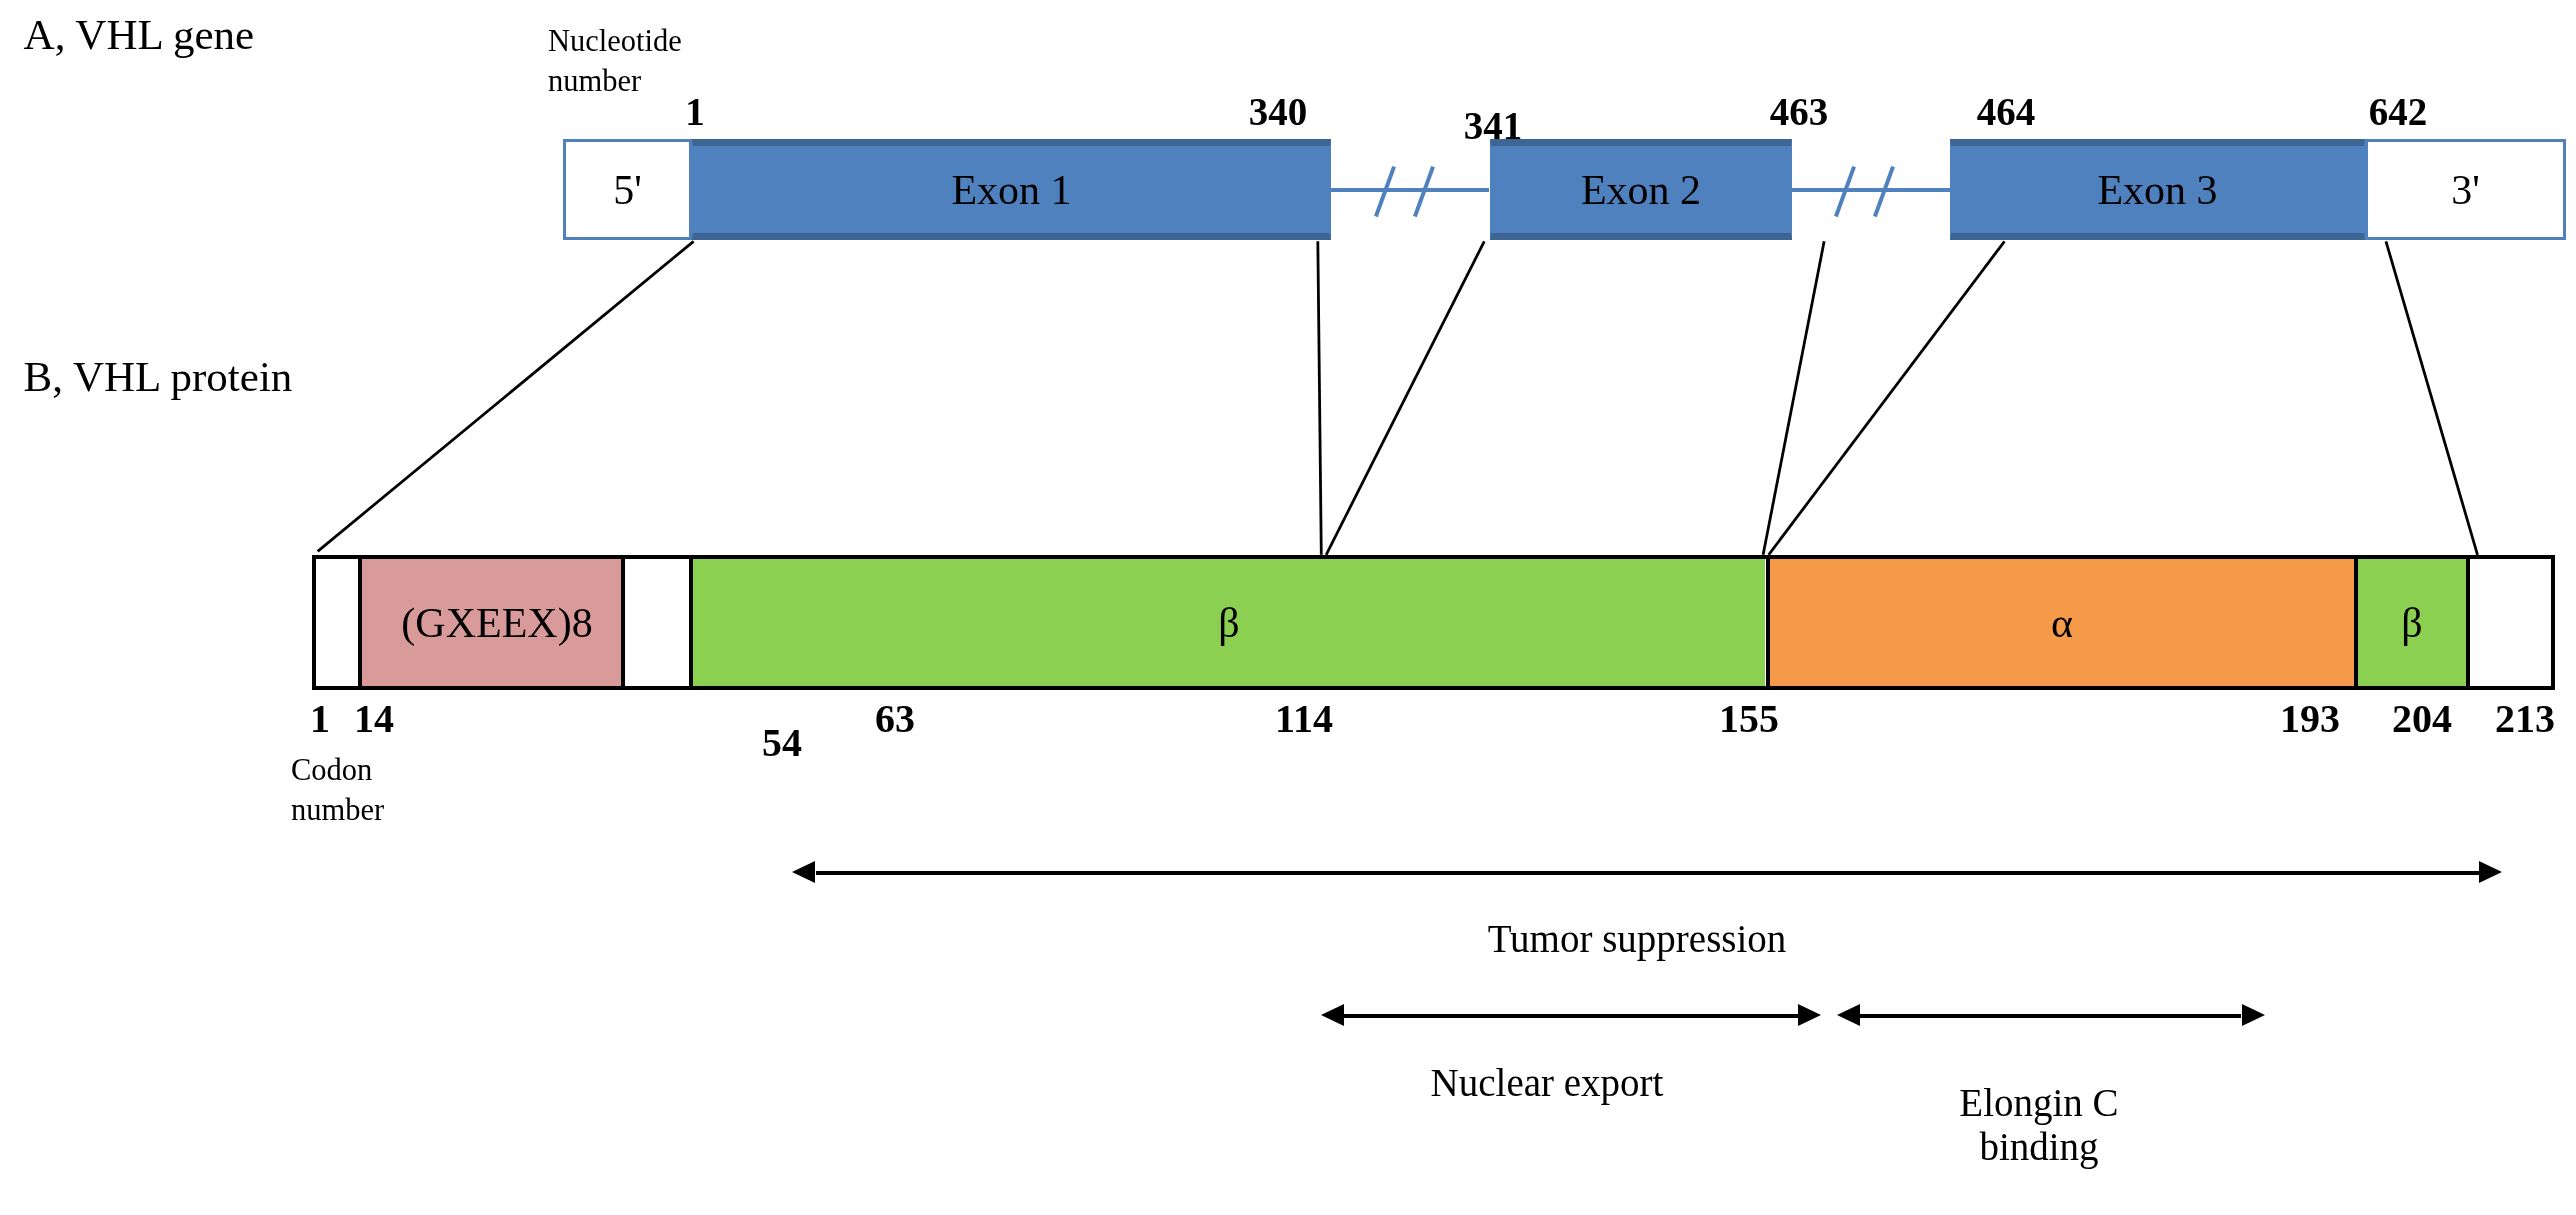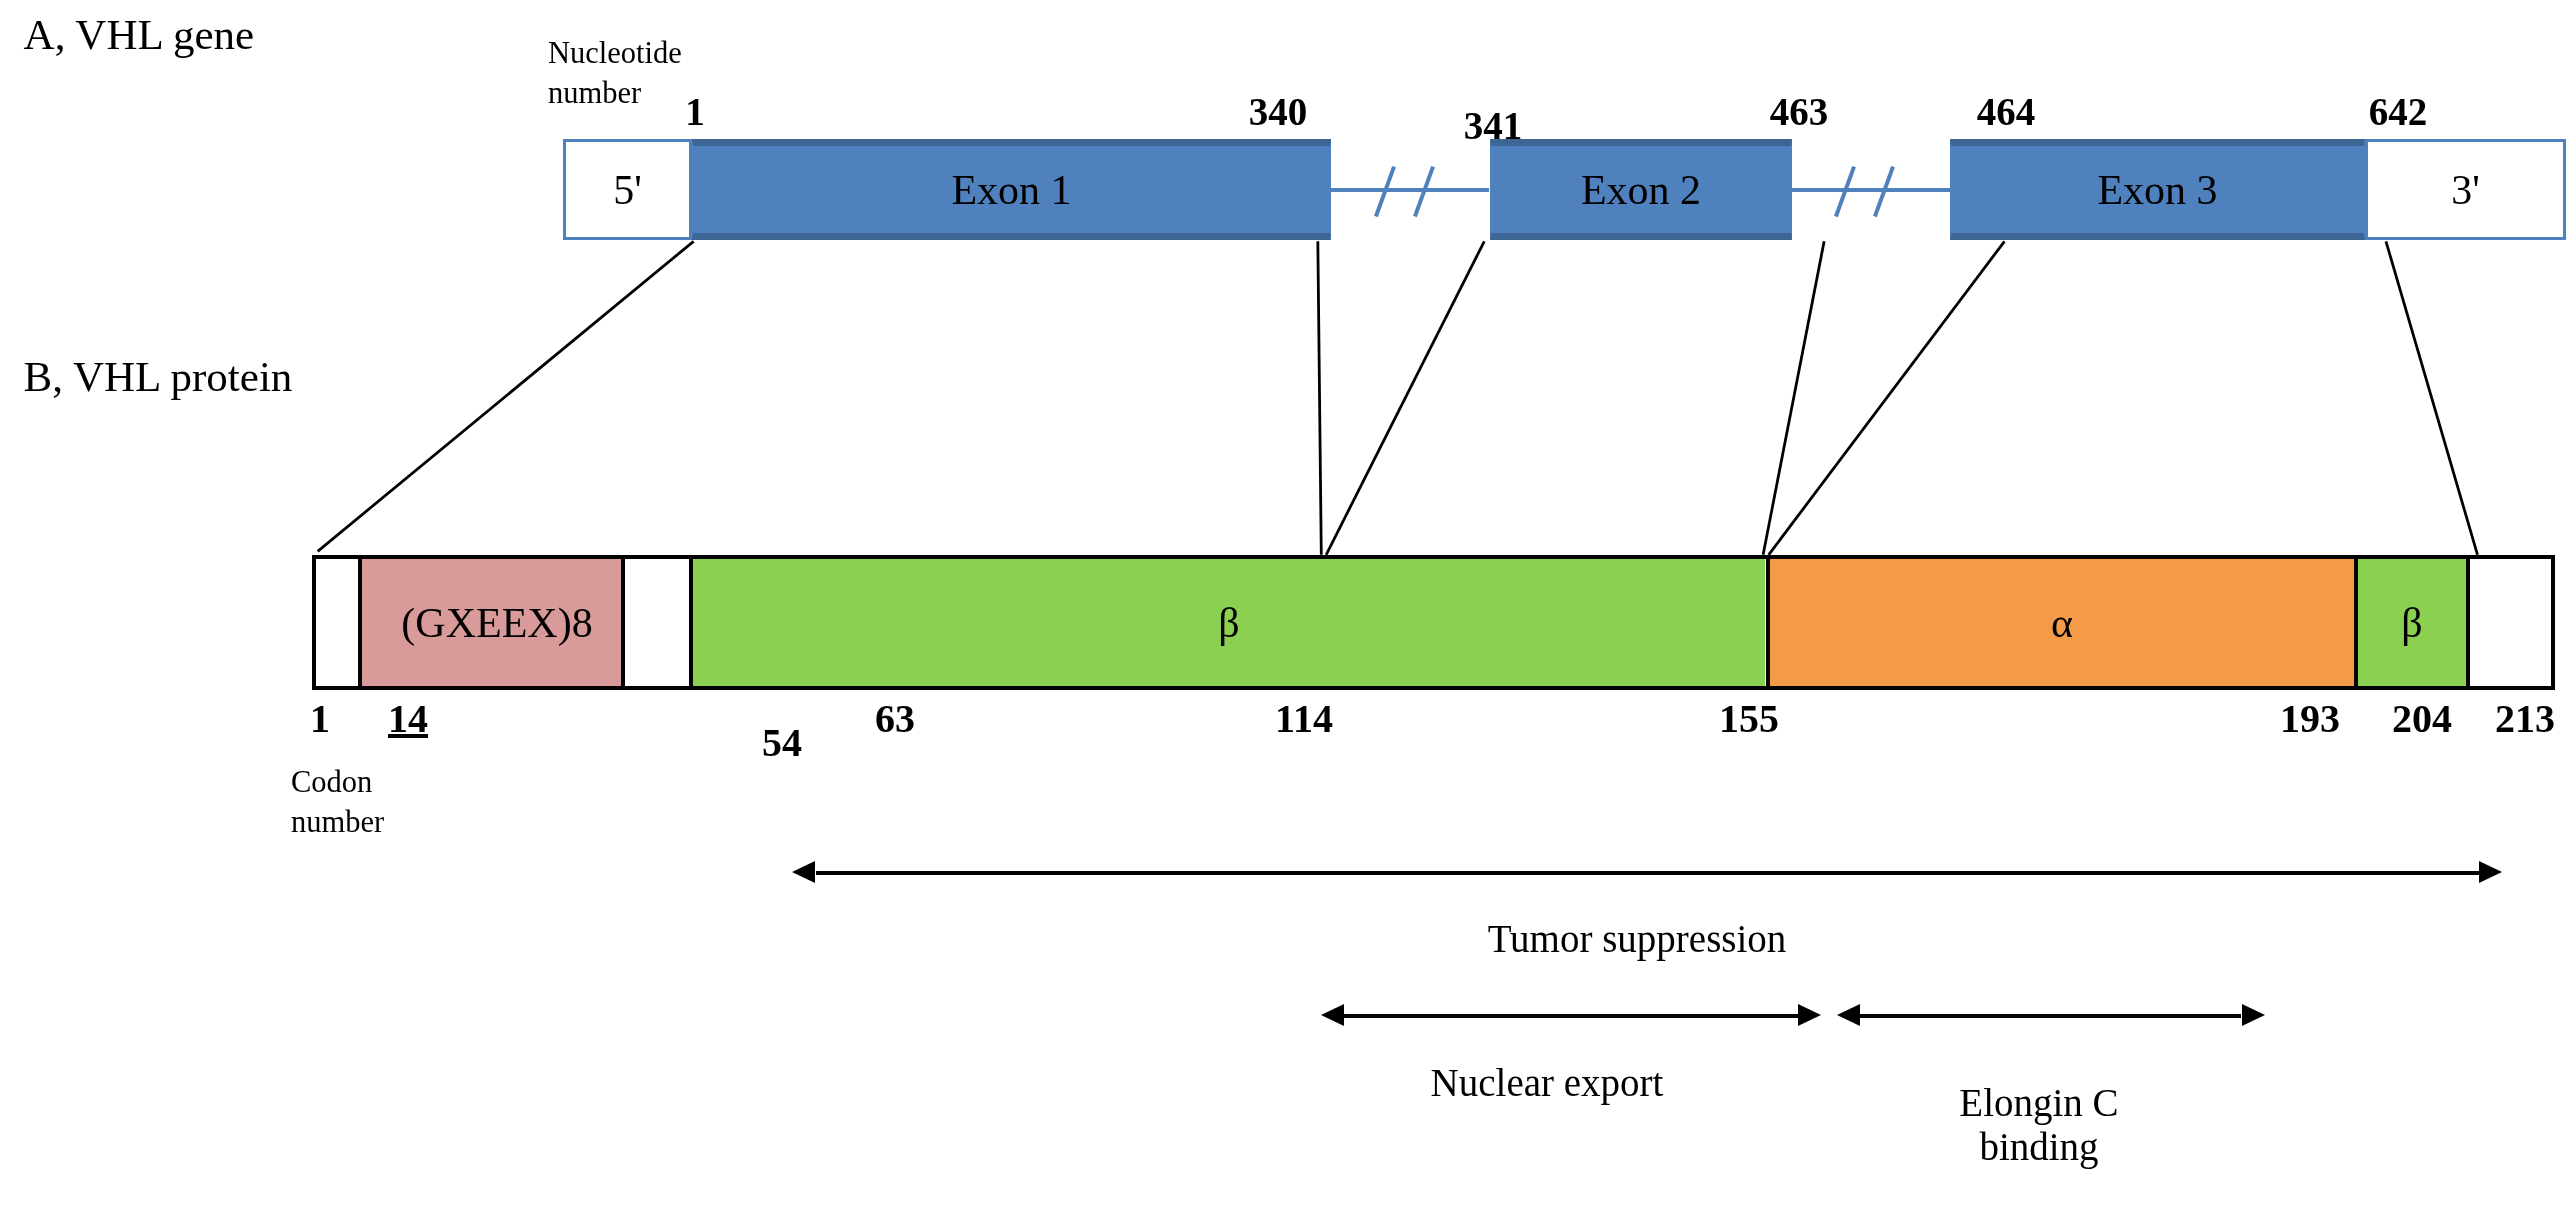--- a/index.html
+++ b/index.html
@@ -7,21 +7,21 @@
        font-family:"Liberation Serif","DejaVu Serif",serif;color:#000;
        overflow:hidden;}
   .abs{position:absolute;}
   .lbl{white-space:pre;}
 
   
   #panel-a-title{left:23.6px;top:9.7px;font-size:43px;}
   #panel-b-title{left:23.6px;top:352px;font-size:43px;}
 
   
-  .caption{font-size:30.5px;line-height:40px;margin-top:12px;}
+  .caption{font-size:30.5px;line-height:40px;}
   #nt-caption{left:548px;top:21px;}
   #codon-caption{left:291px;top:750px;}
 
   
   #gene-track{left:563px;top:139px;width:2003px;height:101px;}
   .gene-box{position:absolute;top:0;height:101px;box-sizing:border-box;}
   .utr{background:#ffffff;border:3.5px solid #4E81BD;}
   .exon{background:#4E81BD;border:1.4px solid #4E81BD;
         border-top:7px solid #3E6695;border-bottom:7px solid #3E6695;}
   .exon-text{position:absolute;left:0;right:0;top:50%;transform:translateY(-50%);
@@ -153,21 +153,21 @@
 
   <div class="dom" style="left:2042px;width:108px;background:#8CD051;">
     <div class="dom-text">β</div>
   </div>
   <div class="dom-sep" style="left:2150px;"></div>
 
   <div class="dom" style="left:2154px;width:79px;background:#ffffff;"></div>
 </div>
 
 <div class="abs codon-num" style="left:320px;">1</div>
-<div class="abs codon-num" style="left:408px;text-decoration:underline;">14</div>
+<div class="abs codon-num" style="left:374px;">14</div>
 <div class="abs codon-num" style="left:782px;margin-top:24px;">54</div>
 <div class="abs codon-num" style="left:895px;">63</div>
 <div class="abs codon-num" style="left:1304px;">114</div>
 <div class="abs codon-num" style="left:1749px;">155</div>
 <div class="abs codon-num" style="left:2310px;">193</div>
 <div class="abs codon-num" style="left:2422px;">204</div>
 <div class="abs codon-num" style="left:2525px;">213</div>
 
 <div class="abs arrow-head left" style="left:792px;top:861px;"></div>
 <div class="abs arrow-line" style="left:816px;top:871px;width:1663px;"></div>

